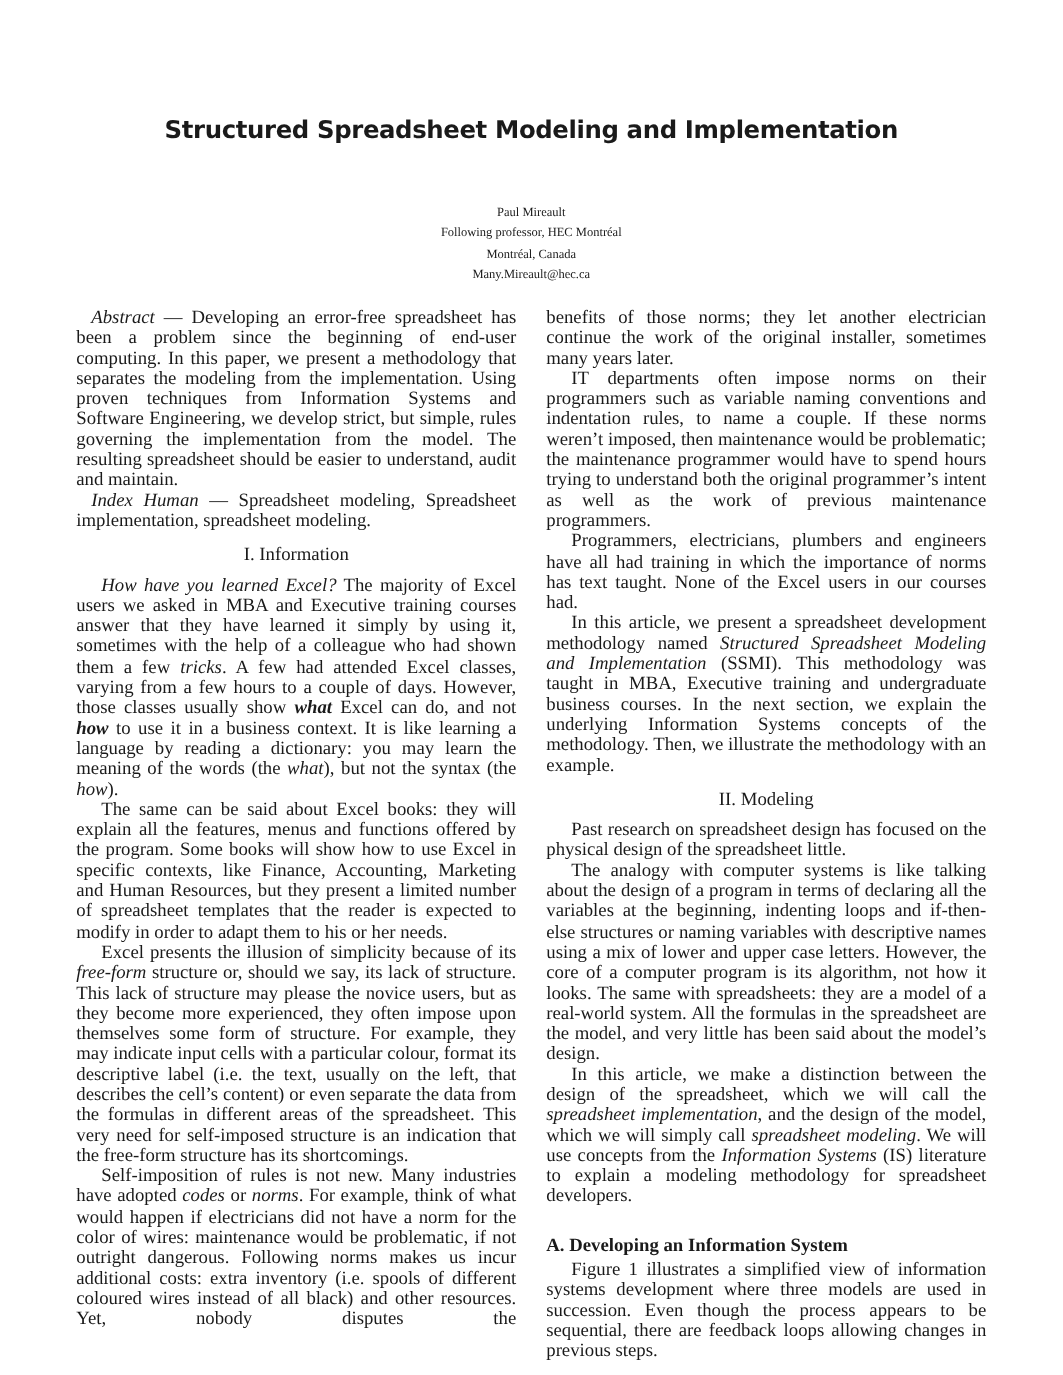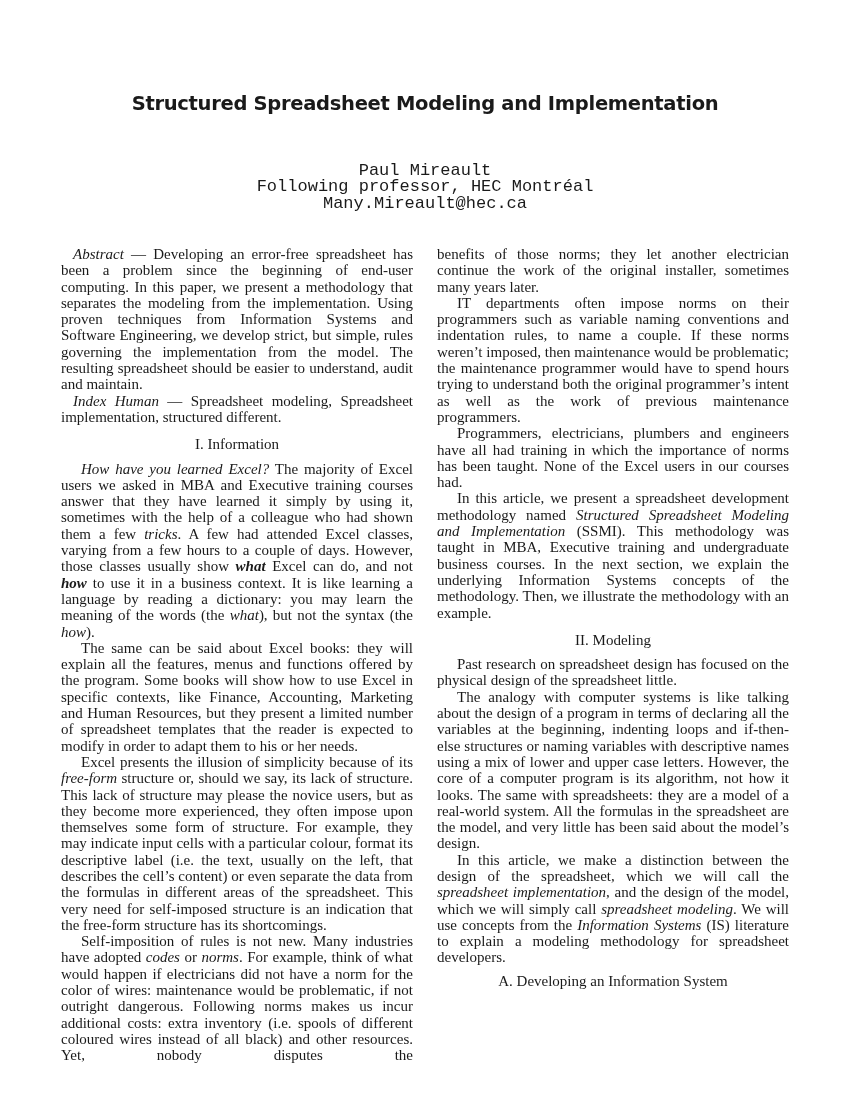--- a/index.html
+++ b/index.html
@@ -3,75 +3,77 @@
 <meta charset="utf-8">
 <style>
   html, body { margin: 0; padding: 0; background: #ffffff; }
   body { width: 850px; height: 1100px; position: relative; overflow: hidden; color: #1a1a1a; }
   .title {
     position: absolute; left: 0; top: 92px; width: 850px; text-align: center;
     font-family: "DejaVu Sans", sans-serif; font-weight: bold; font-size: 19.5px; letter-spacing: -0.3px;
   }
   .author-block {
     position: absolute; left: 0; top: 163px; width: 850px; text-align: center;
-    font-family: Liberation Mono, monospace; font-size: 17px; line-height: 16.3px;
+    font-family: Liberation Serif, serif; font-size: 10px; line-height: 16.3px;
   }
   .col {
     position: absolute; top: 246px; width: 352px;
     font-family: "Liberation Serif", serif; font-size: 15px; line-height: 16.3px;
     text-align: justify; hyphens: none;
   }
   .col.left { left: 61px; }
   .col.right { left: 437px; }
   .col p { margin: 0; text-indent: 20px; }
   .col p.noindent { text-indent: 0; font-family: Liberation Serif, serif; }
   .col p.abs { text-indent: 12px; }
   .section-heading { text-align: center; margin: 11px 0 8px 0; }
-  .subsection-heading { text-align: center; margin: 7px 0 3px 0; }
+  .subsection-heading { text-align: left; margin: 23px 0 3px 0; font-weight: bold; }
   em { font-style: italic; }
   strong em, em strong { font-weight: bold; font-style: italic; }
 </style>
 </head>
 <body>
 
 <div class="title">Structured Spreadsheet Modeling and Implementation</div>
 
 <div class="author-block">
   <div>Paul Mireault</div>
   <div>Following professor, HEC Montréal</div>
+  <div>Montréal, Canada</div>
   <div>Many.Mireault@hec.ca</div>
 </div>
 
 <div class="col left">
   <p class="abs"><em>Abstract</em><span> — </span><span>Developing an error-free spreadsheet has been a problem since the beginning of end-user computing. In this paper, we present a methodology that separates the modeling from the implementation. Using proven techniques from Information Systems and Software Engineering, we develop strict, but simple, rules governing the implementation from the model. The resulting spreadsheet should be easier to understand, audit and maintain.</span></p>
-  <p class="abs"><em>Index Human</em><span> — </span><span>Spreadsheet modeling, Spreadsheet implementation, structured different.</span></p>
+  <p class="abs"><em>Index Human</em><span> — </span><span>Spreadsheet modeling, Spreadsheet implementation, spreadsheet modeling.</span></p>
 
   <div class="section-heading">I. Information</div>
 
   <p><em>How have you learned Excel?</em><span> The majority of Excel users we asked in MBA and Executive training courses answer that they have learned it simply by using it, sometimes with the help of a colleague who had shown them a few </span><em>tricks</em><span>. A few had attended Excel classes, varying from a few hours to a couple of days. However, those classes usually show </span><strong><em>what</em></strong><span> Excel can do, and not </span><strong><em>how</em></strong><span> to use it in a business context. It is like learning a language by reading a dictionary: you may learn the meaning of the words (the </span><em>what</em><span>), but not the syntax (the </span><em>how</em><span>).</span></p>
 
   <p>The same can be said about Excel books: they will explain all the features, menus and functions offered by the program. Some books will show how to use Excel in specific contexts, like Finance, Accounting, Marketing and Human Resources, but they present a limited number of spreadsheet templates that the reader is expected to modify in order to adapt them to his or her needs.</p>
 
   <p><span>Excel presents the illusion of simplicity because of its </span><em>free-form</em><span> structure or, should we say, its lack of structure. This lack of structure may please the novice users, but as they become more experienced, they often impose upon themselves some form of structure. For example, they may indicate input cells with a particular colour, format its descriptive label (i.e. the text, usually on the left, that describes the cell’s content) or even separate the data from the formulas in different areas of the spreadsheet. This very need for self-imposed structure is an indication that the free-form structure has its shortcomings.</span></p>
 
   <p style="text-align-last: justify;"><span>Self-imposition of rules is not new. Many industries have adopted </span><em>codes</em><span> or </span><em>norms</em><span id="p4-tail-left">. For example, think of what would happen if electricians did not have a norm for the color of wires: maintenance would be problematic, if not outright dangerous. Following norms makes us incur additional costs: extra inventory (i.e. spools of different coloured wires instead of all black) and other resources. Yet, nobody disputes the</span></p>
 </div>
 
 <div class="col right">
   <p class="noindent" id="p4-tail-right">benefits of those norms; they let another electrician continue the work of the original installer, sometimes many years later.</p>
 
   <p>IT departments often impose norms on their programmers such as variable naming conventions and indentation rules, to name a couple. If these norms weren’t imposed, then maintenance would be problematic; the maintenance programmer would have to spend hours trying to understand both the original programmer’s intent as well as the work of previous maintenance programmers.</p>
 
-  <p>Programmers, electricians, plumbers and engineers have all had training in which the importance of norms has been taught. None of the Excel users in our courses had.</p>
+  <p>Programmers, electricians, plumbers and engineers have all had training in which the importance of norms has text taught. None of the Excel users in our courses had.</p>
 
   <p><span>In this article, we present a spreadsheet development methodology named </span><em>Structured Spreadsheet Modeling and Implementation</em><span> (SSMI). This methodology was taught in MBA, Executive training and undergraduate business courses. In the next section, we explain the underlying Information Systems concepts of the methodology. Then, we illustrate the methodology with an example.</span></p>
 
   <div class="section-heading">II. Modeling</div>
 
   <p>Past research on spreadsheet design has focused on the physical design of the spreadsheet little.</p>
 
   <p>The analogy with computer systems is like talking about the design of a program in terms of declaring all the variables at the beginning, indenting loops and if-then-else structures or naming variables with descriptive names using a mix of lower and upper case letters. However, the core of a computer program is its algorithm, not how it looks. The same with spreadsheets: they are a model of a real-world system. All the formulas in the spreadsheet are the model, and very little has been said about the model’s design.</p>
 
   <p><span>In this article, we make a distinction between the design of the spreadsheet, which we will call the </span><em>spreadsheet implementation</em><span>, and the design of the model, which we will simply call </span><em>spreadsheet modeling</em><span>. We will use concepts from the </span><em>Information Systems</em><span> (IS) literature to explain a modeling methodology for spreadsheet developers.</span></p>
 
   <div class="subsection-heading">A. Developing an Information System</div>
 
+  <p>Figure 1 illustrates a simplified view of information systems development where three models are used in succession. Even though the process appears to be sequential, there are feedback loops allowing changes in previous steps.</p>
 </div>
 
 </body></html>

